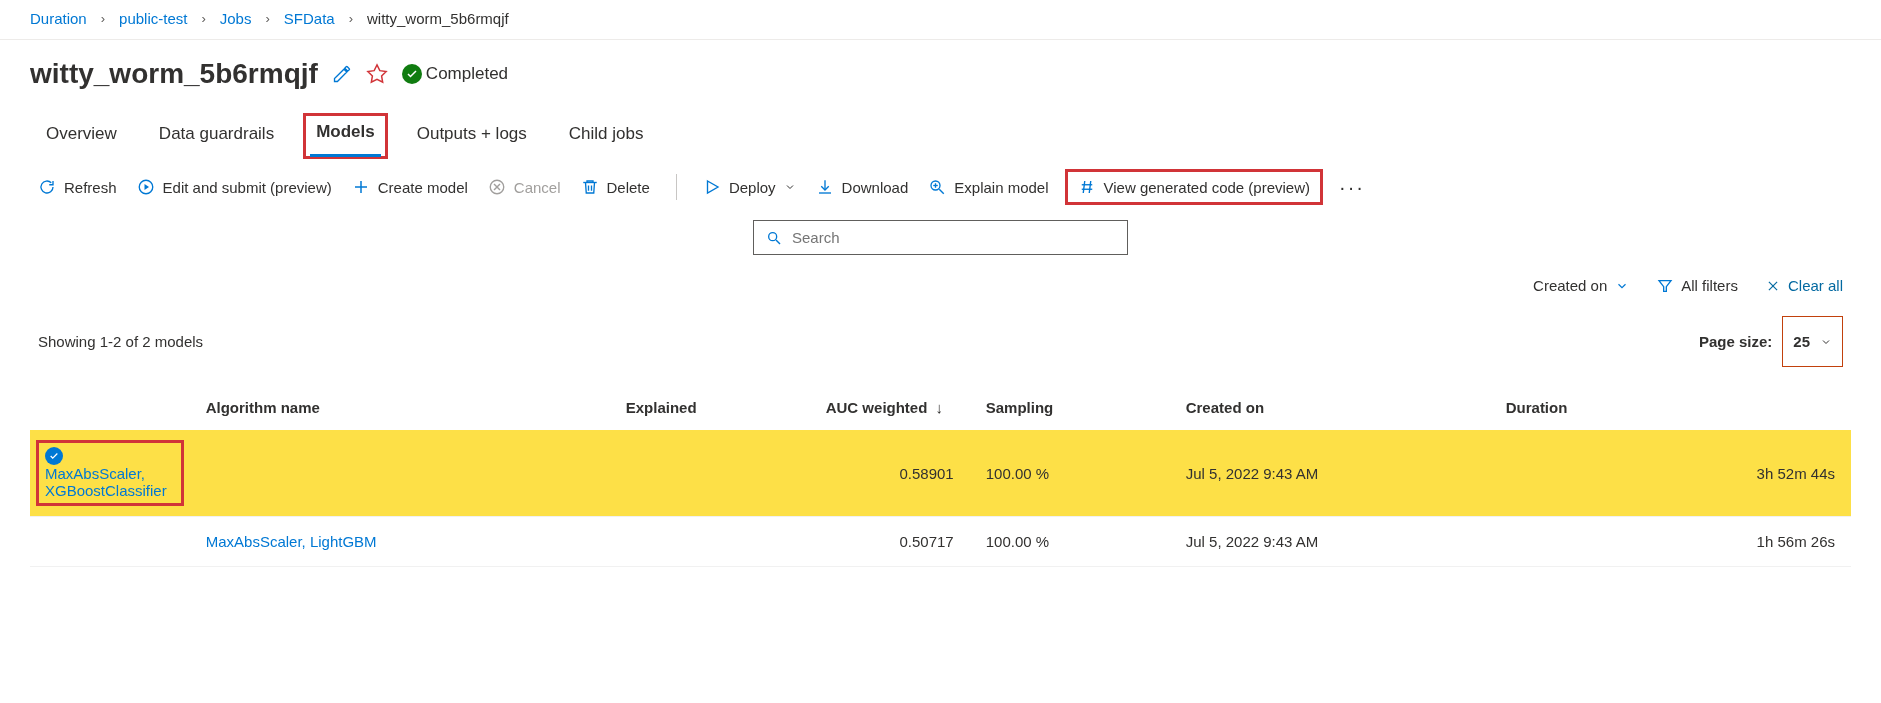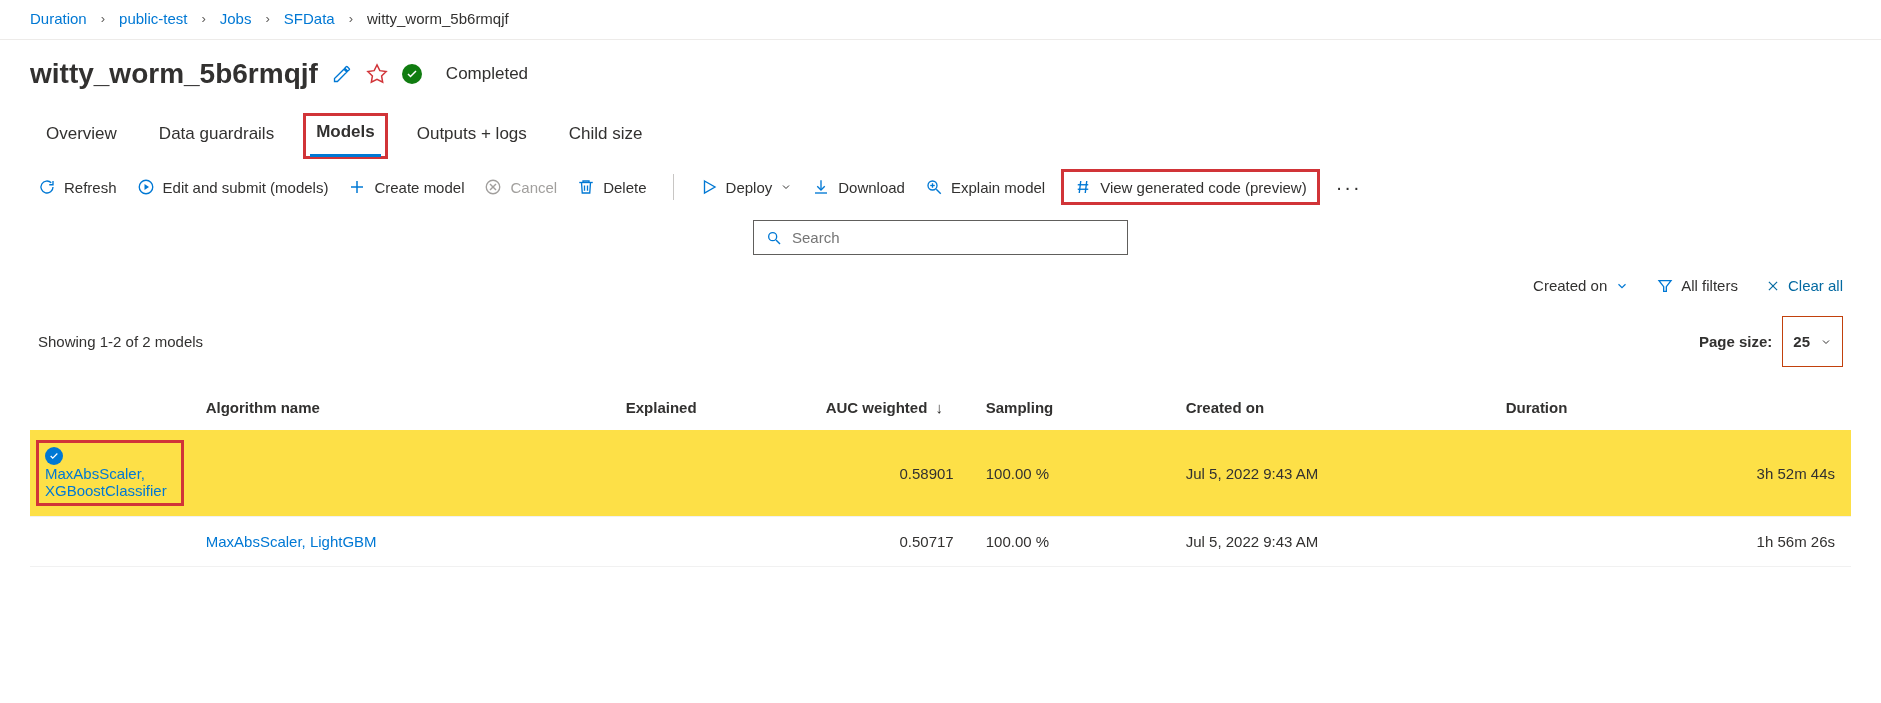--- a/index.html
+++ b/index.html
@@ -38,21 +38,21 @@
     font-size: 28px;
     font-weight: 600;
     color: #323130;
   }
   .icon-btn { display:inline-flex; align-items:center; justify-content:center; }
   .icon-blue { color:#0078d4; }
   .icon-red { color:#d13438; }
   .status-badge {
     display: flex;
     align-items: center;
-    gap: 24px;
+    gap: 4px;
     font-size: 17px;
     text-align: center;
   }
   .status-circle {
     width: 20px; height: 20px; border-radius: 50%;
     background: #107c10;
     display: flex; align-items: center; justify-content: center;
     color: #fff;
   }
   .tabs {
@@ -226,41 +226,41 @@
     </span>
     <span>Completed</span>
   </span>
 </div>
 
 <div class="tabs">
   <div class="tab">Overview</div>
   <div class="tab">Data guardrails</div>
   <div class="tab active tab-highlight-red">Models</div>
   <div class="tab">Outputs + logs</div>
-  <div class="tab">Child size</div>
+  <div class="tab">Child jobs</div>
 </div>
 
 <div class="toolbar">
   <div class="tb-btn">
     <span class="icon-blue">
       <svg width="18" height="18" viewBox="0 0 24 24" fill="none" stroke="currentColor" stroke-width="1.8">
           <path d="M20 12a8 8 0 1 1-2.34-5.66"></path>
           <polyline points="20 4 20 9 15 9" fill="none"></polyline>
         </svg>
     </span>
     <span>Refresh</span>
   </div>
   <div class="tb-btn">
     <span class="icon-blue">
       <svg width="18" height="18" viewBox="0 0 24 24" fill="none" stroke="currentColor" stroke-width="1.8">
           <circle cx="12" cy="12" r="9"></circle>
           <polygon points="10 8 16 12 10 16" fill="currentColor" stroke="none"></polygon>
         </svg>
     </span>
-    <span>Edit and submit (models)</span>
+    <span>Edit and submit (preview)</span>
   </div>
   <div class="tb-btn">
     <span class="icon-blue">
       <svg width="18" height="18" viewBox="0 0 24 24" fill="none" stroke="currentColor" stroke-width="2">
           <line x1="12" y1="4" x2="12" y2="20"></line>
           <line x1="4" y1="12" x2="20" y2="12"></line>
         </svg>
     </span>
     <span>Create model</span>
   </div>

